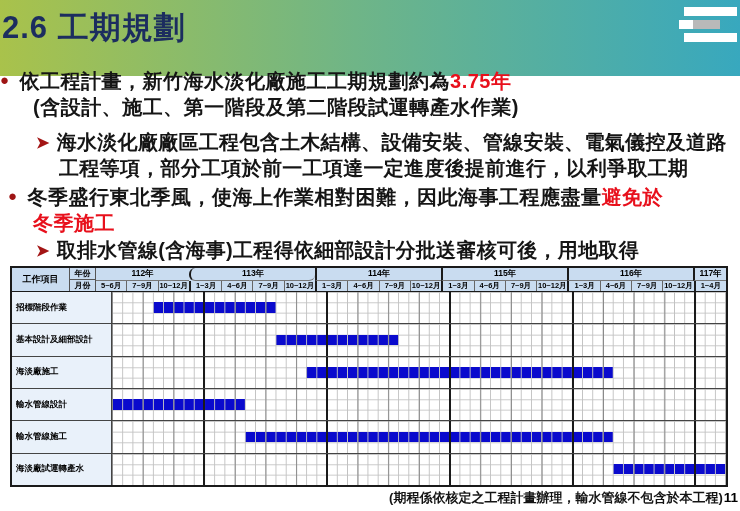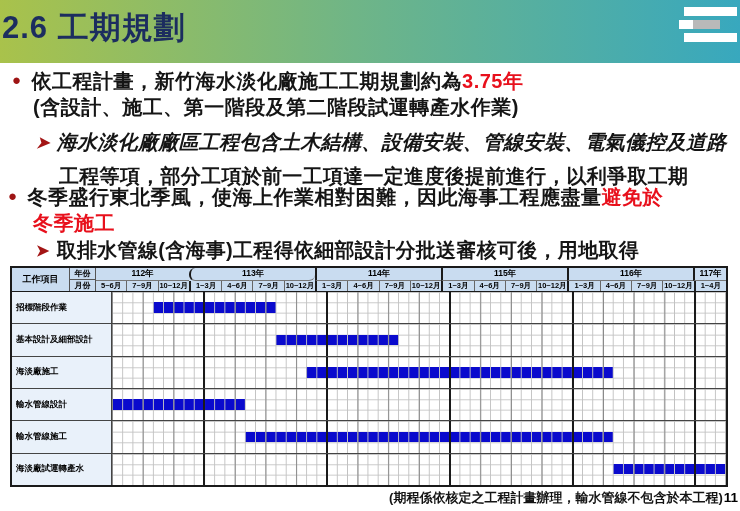--- a/index.html
+++ b/index.html
@@ -1,19 +1,19 @@
 <!DOCTYPE html>
 <html><head>
 <meta charset="utf-8">
 <style>
   html,body{margin:0;padding:0;background:#e8e8e8;}
   .slide{position:relative;width:740px;height:511px;background:#ffffff;overflow:hidden;
          font-family:"Liberation Sans", sans-serif;}
   
-  .titlebar{position:absolute;left:0;top:0;width:740px;height:63px;
+  .titlebar{position:absolute;left:0;top:0;width:740px;height:76px;
             background:linear-gradient(90deg,#a9c24b 0%,#6fb587 48%,#38a8be 100%);}
   .title{position:absolute;left:2px;top:7px;font-size:31px;font-weight:800;
          color:#1c2d5f;letter-spacing:1px;white-space:nowrap;}
   .logo{position:absolute;top:7px;right:3px;width:54px;display:flex;flex-direction:column;
         align-items:flex-end;gap:4px;}
   .logo .lbar{height:9px;background:#ffffff;width:53px;}
   .logo .lbar2{width:41px;margin-right:17px;display:flex;height:9px;background:none;}
   .logo .lbar2 .seg-w{width:14px;background:#ffffff;}
   .logo .lbar2 .seg-g{width:27px;background:#b9b9b9;}
   
@@ -74,31 +74,31 @@
     <div class="logo">
       <div class="lbar"></div>
       <div class="lbar2">
         <div class="seg-w"></div>
         <div class="seg-g"></div>
       </div>
       <div class="lbar"></div>
     </div>
   </div>
 
-  <div class="line main" style="left:12px;top:68px;">
+  <div class="line main" style="left:0;top:68px;">
     <span class="dot">●</span><span>依工程計畫，新竹海水淡化廠施工工期規劃約為</span><span class="red">3.75年</span>
   </div>
   <div class="line main" style="left:33px;top:94px;">
     <span>(含設計、施工、第一階段及第二階段試運轉產水作業)</span>
   </div>
 
-  <div class="line sub" style="left:36px;top:129px;font-style:italic;">
+  <div class="line sub" style="left:36px;top:129px;">
     <span class="arrow">➤</span><span>海水淡化廠廠區工程包含土木結構、設備安裝、管線安裝、電氣儀控及道路</span>
   </div>
-  <div class="line sub" style="left:59px;top:155px;margin-top:8px;">
+  <div class="line sub" style="left:59px;top:155px;">
     <span>工程等項，部分工項於前一工項達一定進度後提前進行，以利爭取工期</span>
   </div>
 
   <div class="line main" style="left:8px;top:184px;">
     <span class="dot">●</span><span>冬季盛行東北季風，使海上作業相對困難，因此海事工程應盡量</span><span class="red">避免於</span>
   </div>
   <div class="line main" style="left:33px;top:210px;">
     <span class="red">冬季施工</span>
   </div>
 

